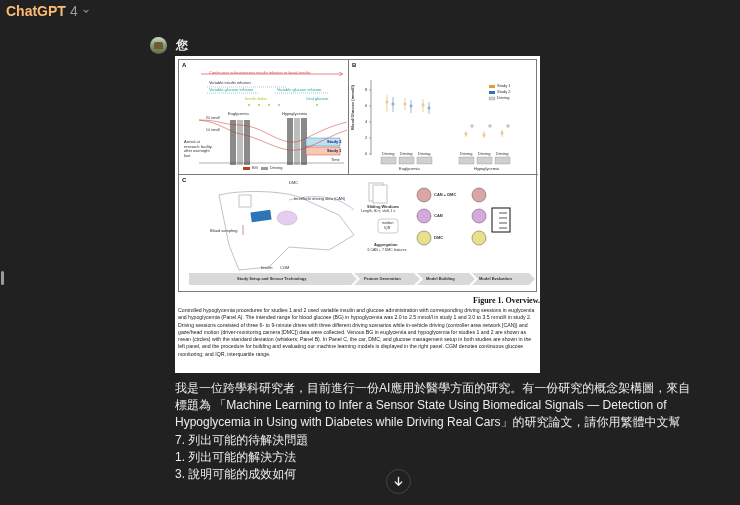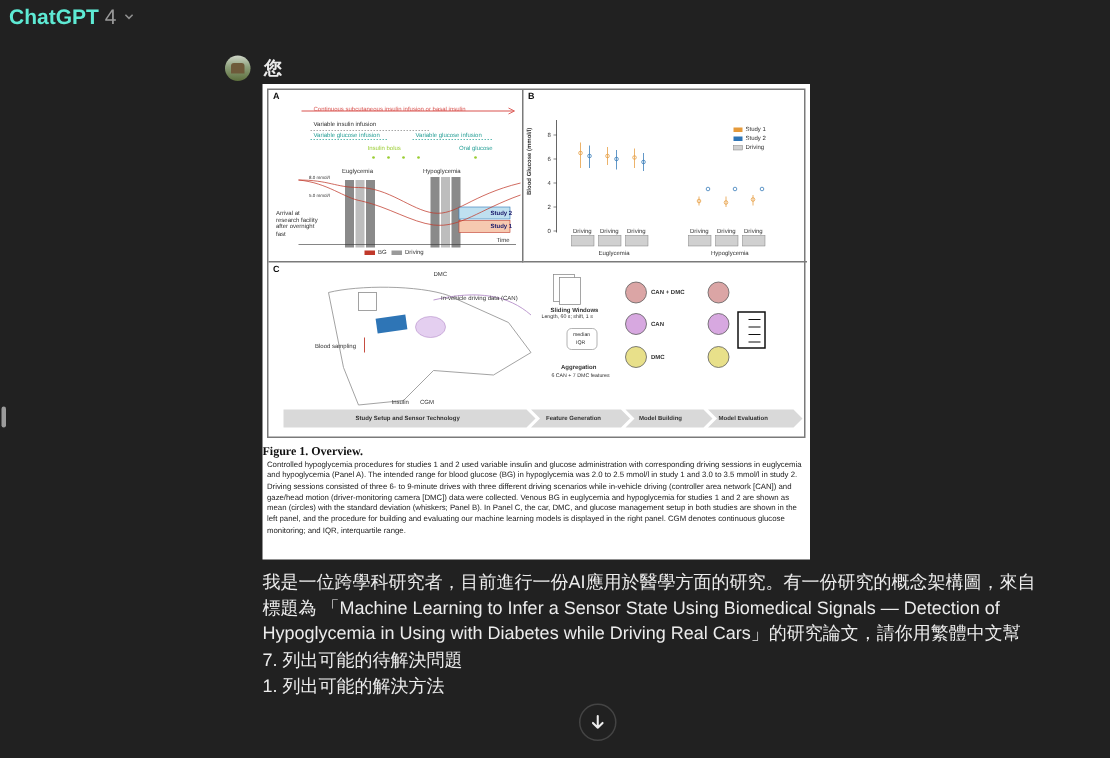--- a/index.html
+++ b/index.html
@@ -1,39 +1,39 @@
 <!DOCTYPE html>
 <html><head>
 <meta charset="utf-8">
 <style>
   * { box-sizing: border-box; margin: 0; padding: 0; }
   html, body { width: 740px; height: 505px; overflow: hidden; background: #212121; }
   body { font-family: "Liberation Sans", "DejaVu Sans", sans-serif; color: #ececec; position: relative; }
 
   .topbar { position: absolute; left: 0; top: 0; height: 22px; display: flex; align-items: center; padding-left: 6px; }
-  .model-name { font-size: 14px; font-weight: 600; color: #5eead4; }
+  .model-name { font-size: 14px; font-weight: 600; color: #fdba74; }
   .model-ver { font-size: 14px; color: #9a9a9a; margin-left: 4px; }
   .chev { margin-left: 4px; width: 8px; height: 8px; }
 
   .side-handle { position: absolute; left: 1px; top: 271px; width: 3px; height: 14px; background: #9b9b9b; border-radius: 2px; }
 
   .msg-header { position: absolute; left: 150px; top: 37px; display: flex; align-items: center; }
   .avatar { width: 17px; height: 17px; border-radius: 50%; overflow: hidden; background: linear-gradient(180deg,#cfd6c8 0%, #8c9f7a 45%, #5c6e3c 100%); position: relative; }
   .avatar::after { content: ""; position: absolute; left: 4px; top: 5px; width: 9px; height: 7px; background: #6e5a3a; border-radius: 2px 2px 0 0; }
   .author { margin-left: 9px; font-size: 12px; font-weight: 700; color: #ececec; }
 
   .figure { position: absolute; left: 175px; top: 56px; width: 365px; height: 317px; background: #ffffff; }
   .fig-inner { position: absolute; left: 3px; top: 3px; width: 359px; height: 233px; border: 1px solid #7a7a7a; }
   .panel-a { position: absolute; left: 0; top: 0; width: 170px; height: 115px; border-right: 1px solid #7a7a7a; border-bottom: 1px solid #7a7a7a; }
   .panel-b { position: absolute; left: 170px; top: 0; width: 189px; height: 115px; border-bottom: 1px solid #7a7a7a; }
   .panel-c { position: absolute; left: 0; top: 115px; width: 359px; height: 118px; }
   .plabel { position: absolute; left: 3px; top: 2px; font-size: 6px; font-weight: 700; color: #111; }
   .tiny { position: absolute; font-size: 4px; color: #333; white-space: nowrap; line-height: 1; }
 
-  .caption-title { position: absolute; left: 0; width: 365px; top: 240px; text-align: left; font-family: "Liberation Serif", serif; font-size: 8px; font-weight: 700; color: #111; }
+  .caption-title { position: absolute; left: 0; width: 365px; top: 240px; text-align: right; font-family: "Liberation Serif", serif; font-size: 8px; font-weight: 700; color: #111; }
   .caption-body { position: absolute; left: 3px; top: 251px; width: 359px; font-family: "Liberation Sans", sans-serif; font-size: 5.2px; line-height: 7.3px; color: #222; }
 
   .msg-text { position: absolute; left: 175px; top: 380px; width: 495px; font-size: 12px; line-height: 17.2px; color: #ececec; }
   .msg-text p { white-space: nowrap; }
 
   .scroll-btn { position: absolute; left: 386px; top: 469px; width: 25px; height: 25px; border-radius: 50%; border: 1px solid #444; background: #212121; display: flex; align-items: center; justify-content: center; }
 </style>
 </head>
 <body>
 
@@ -224,19 +224,20 @@
   <div class="caption-title">Figure 1. Overview.</div>
   <div class="caption-body">Controlled hypoglycemia procedures for studies 1 and 2 used variable insulin and glucose administration with corresponding driving sessions in euglycemia and hypoglycemia (Panel A). The intended range for blood glucose (BG) in hypoglycemia was 2.0 to 2.5 mmol/l in study 1 and 3.0 to 3.5 mmol/l in study 2. Driving sessions consisted of three 6- to 9-minute drives with three different driving scenarios while in-vehicle driving (controller area network [CAN]) and gaze/head motion (driver-monitoring camera [DMC]) data were collected. Venous BG in euglycemia and hypoglycemia for studies 1 and 2 are shown as mean (circles) with the standard deviation (whiskers; Panel B). In Panel C, the car, DMC, and glucose management setup in both studies are shown in the left panel, and the procedure for building and evaluating our machine learning models is displayed in the right panel. CGM denotes continuous glucose monitoring; and IQR, interquartile range.</div>
 </div>
 
 <div class="msg-text">
   <p>我是一位跨學科研究者，目前進行一份AI應用於醫學方面的研究。有一份研究的概念架構圖，來自</p>
   <p>標題為 「Machine Learning to Infer a Sensor State Using Biomedical Signals — Detection of</p>
   <p>Hypoglycemia in Using with Diabetes while Driving Real Cars」的研究論文，請你用繁體中文幫</p>
   <p>7. 列出可能的待解決問題</p>
   <p>1. 列出可能的解決方法</p>
+  <p>3. 說明可能的成效如何</p>
 </div>
 
 <div class="scroll-btn">
   <svg width="11" height="11" viewBox="0 0 12 12">
     <path d="M6 1.5 V10 M2.5 6.5 L6 10 L9.5 6.5" stroke="#ececec" stroke-width="1.5" fill="none" stroke-linecap="round" stroke-linejoin="round"></path>
   </svg>
 </div>
 
 </body></html>

